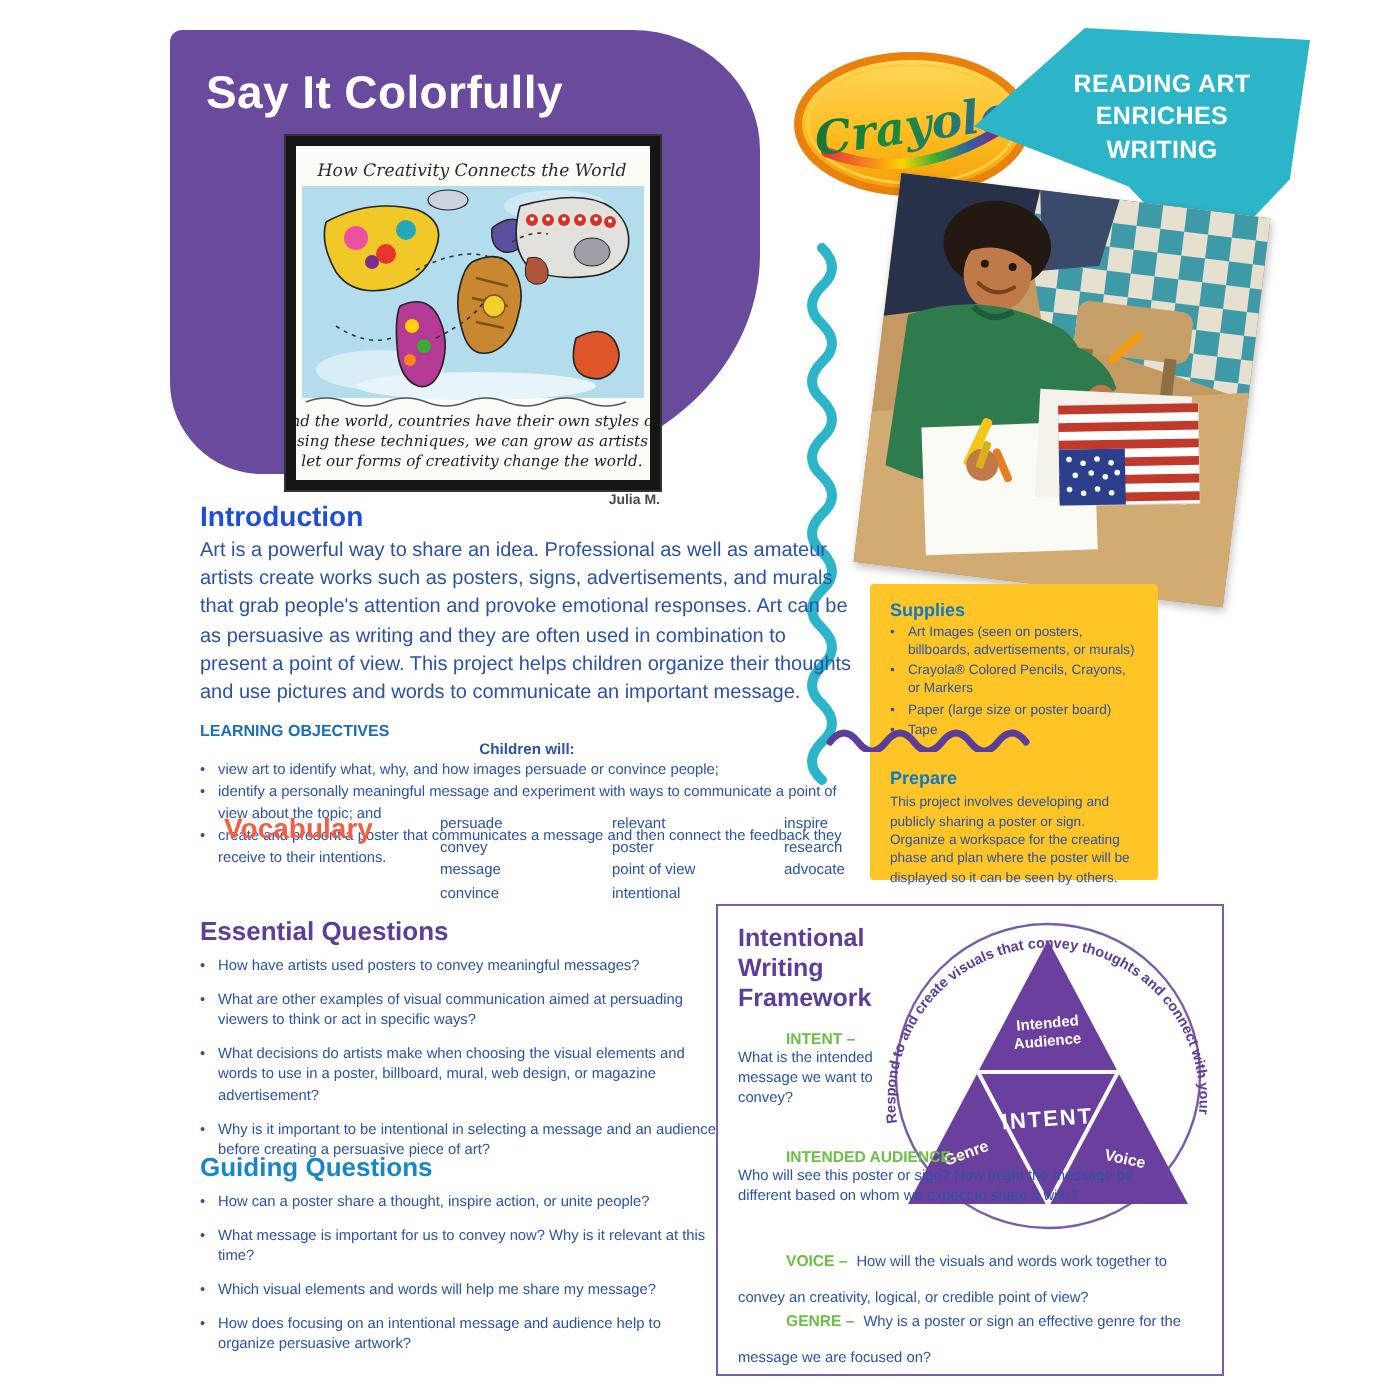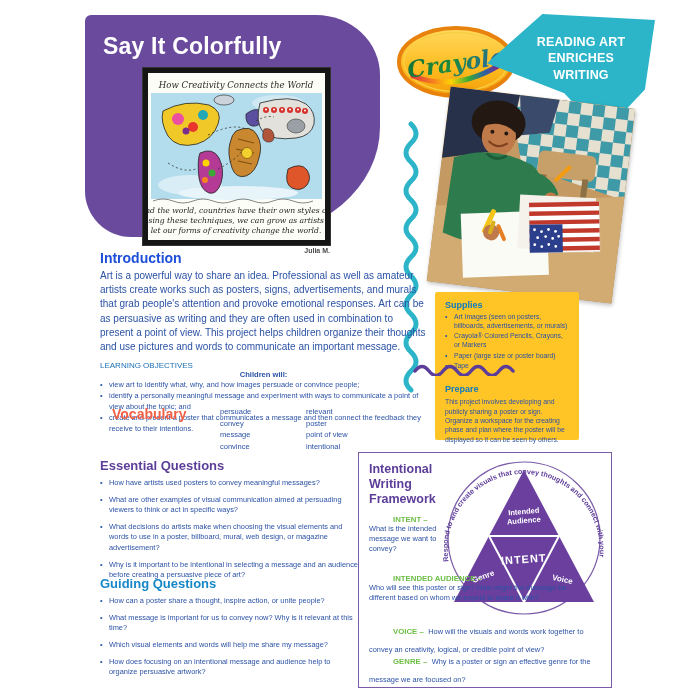--- a/index.html
+++ b/index.html
@@ -47,21 +47,21 @@
   
   .squiggle { position:absolute; }
   
   .body-txt { color:#2b52a5; font-size:10px; line-height:1.42; }
   .bullet-list .li { position:relative; padding-left:9px; margin-bottom:5px; color:#2b52a5; font-size:7.4px; line-height:1.4; }
   .bullet-list .li::before { content:"•"; position:absolute; left:0; top:0; color:#2b52a5; }
   h2 { font-weight:bold; }
   
   #intro-section   { position:absolute; left:100px; top:250px; width:327px; }
   #intro-section h2 { color:#1d4ed8; font-size:14px; margin-bottom:3px; }
-  #objectives-heading { color:#1d6fb5; font-size:8px; font-weight:normal; margin-top:7px; }
+  #objectives-heading { color:#1d6fb5; font-size:8px; font-weight:bold; margin-top:7px; }
   #objectives-intro { color:#2b52a5; font-size:7.6px; font-weight:bold; margin-bottom:1px;text-align:center; }
   #intro-section .bullet-list .li { margin-bottom:1px; }
   #vocab-section { position:absolute; left:112px; top:406px; width:330px; display:flex;gap:20px; }
   #vocab-section h2 { color:#f15f45; font-size:14px; width:88px; flex:none; }
   .vocab-col { width:66px; flex:none; }
   .vocab-col .word { display:block; color:#2b52a5; font-size:7.5px; line-height:1.55; }
   #essential-section { position:absolute; left:100px; top:458px; width:258px; }
   #essential-section h2 { color:#5c3d99; font-size:13px; margin-bottom:5px; }
   #essential-section .li { margin-bottom:6.5px; }
   #guiding-section { position:absolute; left:100px; top:576px; width:258px; }
@@ -291,20 +291,25 @@
       <span class="word">convey</span>
       <span class="word">message</span>
       <span class="word">convince</span>
     </div>
     <div class="vocab-col">
       <span class="word">relevant</span>
       <span class="word">poster</span>
       <span class="word">point of view</span>
       <span class="word">intentional</span>
     </div>
+    <div class="vocab-col">
+      <span class="word">inspire</span>
+      <span class="word">research</span>
+      <span class="word">advocate</span>
+    </div>
   </div>
 
   <div id="essential-section">
     <h2>Essential Questions</h2>
     <div class="bullet-list">
       <div class="li">How have artists used posters to convey meaningful messages?</div>
       <div class="li">What are other examples of visual communication aimed at persuading viewers to think or act in specific ways?</div>
       <div class="li">What decisions do artists make when choosing the visual elements and words to use in a poster, billboard, mural, web design, or magazine advertisement?</div>
       <div class="li">Why is it important to be intentional in selecting a message and an audience before creating a persuasive piece of art?</div>
     </div>

